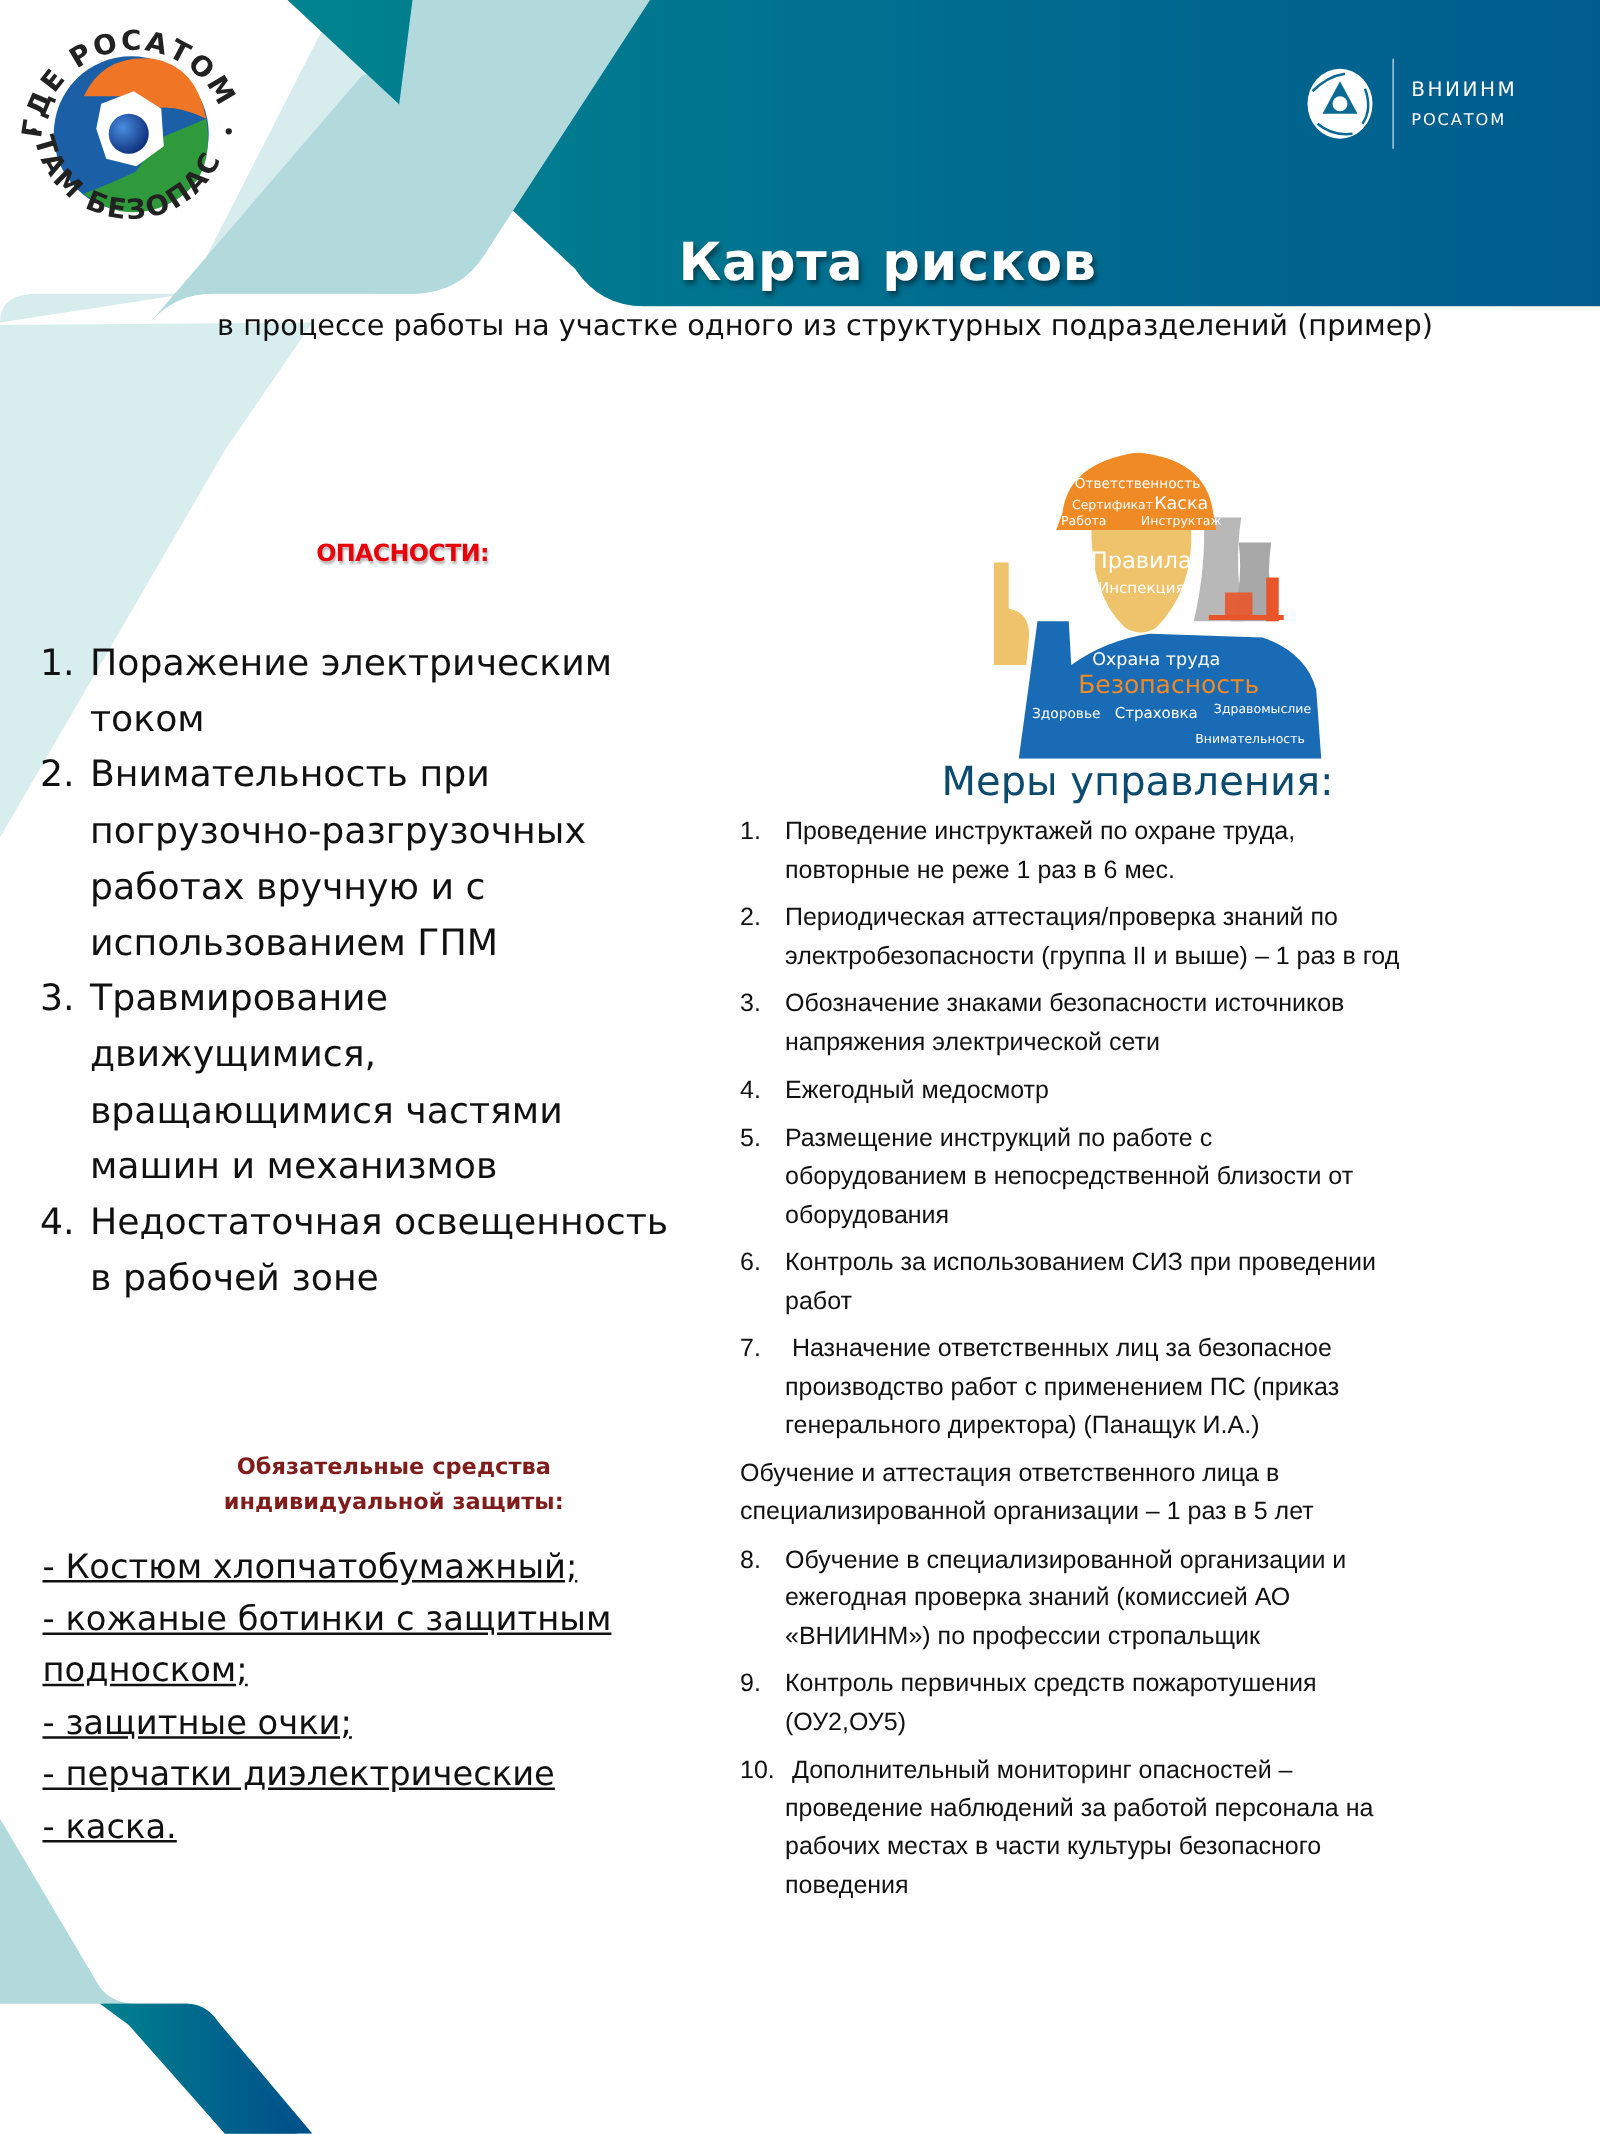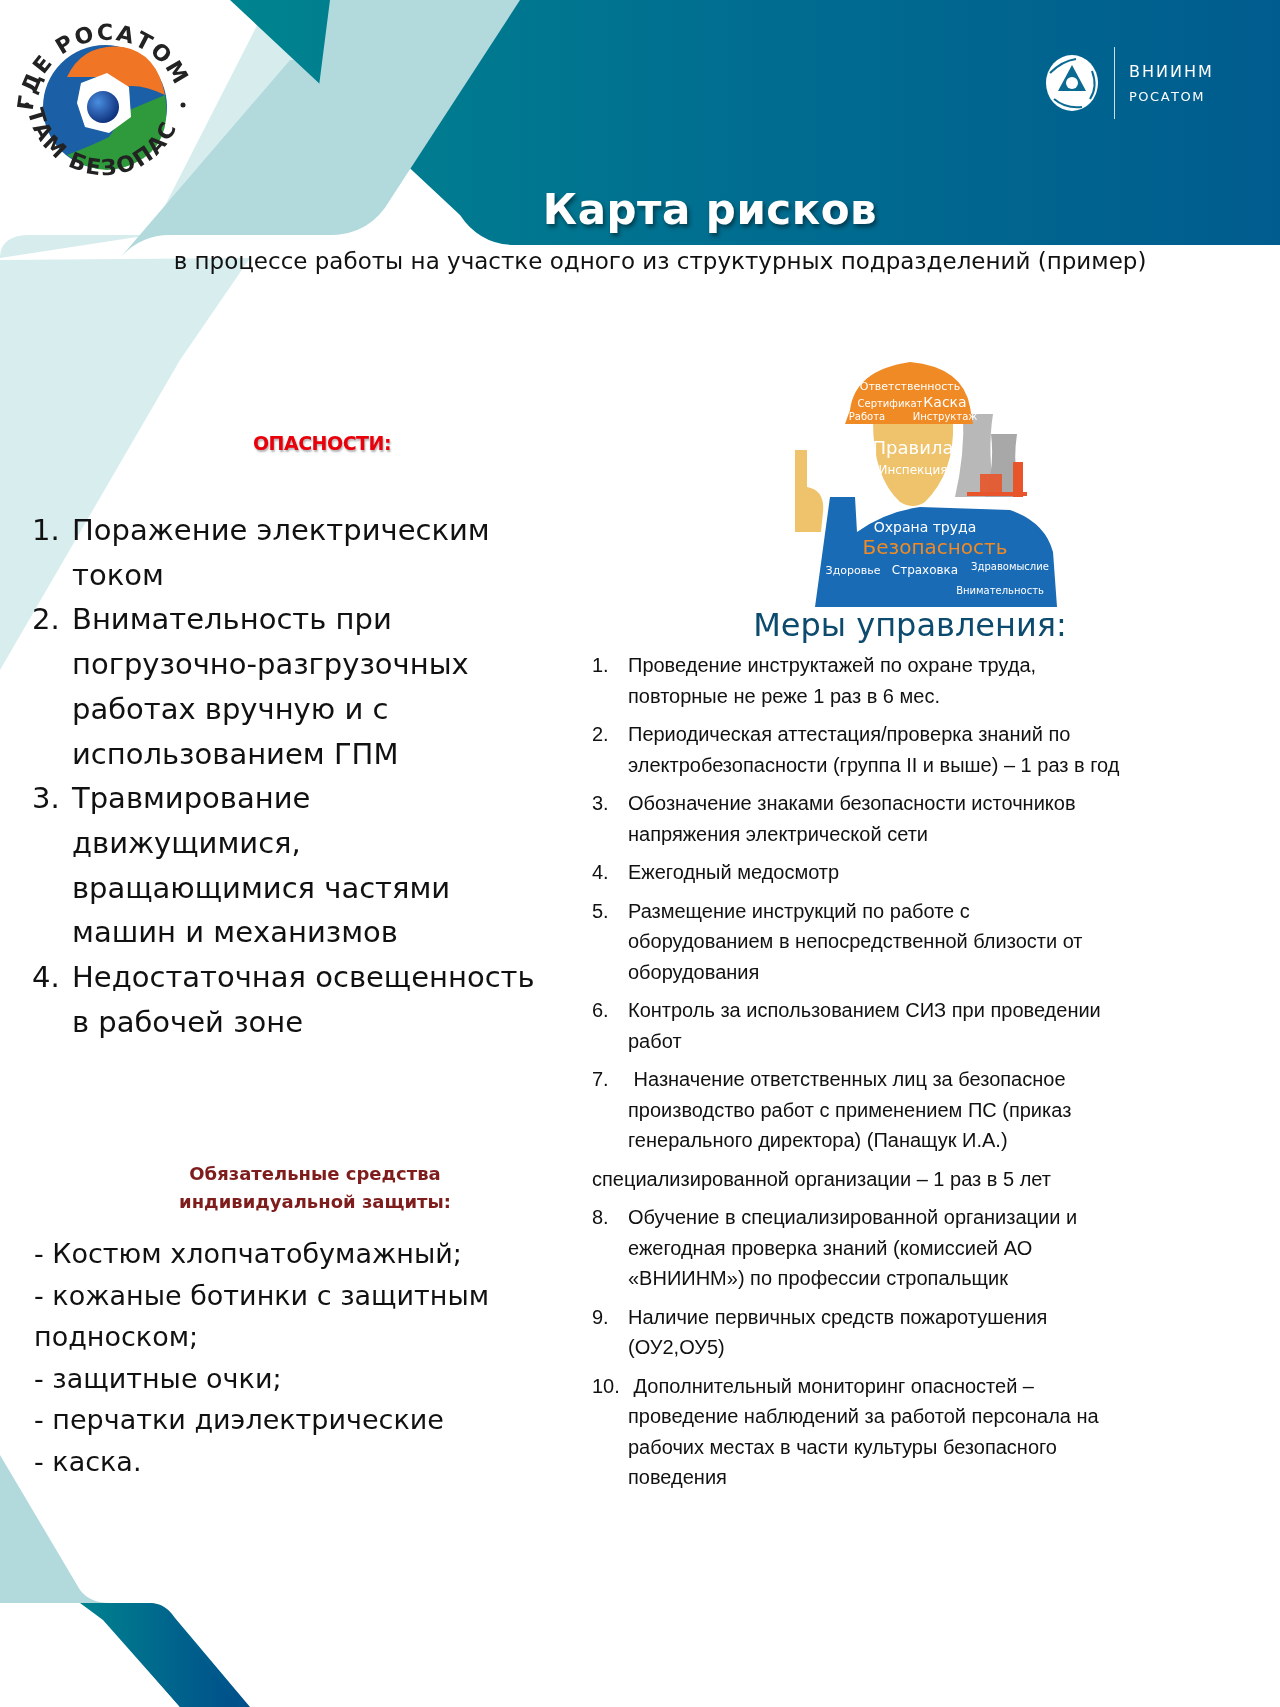--- a/index.html
+++ b/index.html
@@ -47,21 +47,21 @@
 
   .ppe-title {
     left: 150px; width: 330px; top: 1160px; text-align: center;
     font-size: 18px; font-weight: bold; color: #7f1d1d; line-height: 28px;
     font-family: "DejaVu Sans", sans-serif;
   }
   .ppe {
     left: 34px; top: 1233px; width: 520px;
     font-family: "DejaVu Sans", sans-serif; font-size: 27px; line-height: 41.5px;
   }
-  .ppe div { white-space: pre-wrap; }
+  .ppe div { white-space: pre-wrap; text-decoration: underline; }
 
   
   .illustration { left: 795px; top: 362px; width: 300px; height: 245px; }
   .measures-title {
     left: 700px; width: 420px; top: 606px; text-align: center;
     font-size: 32px; color: #0c4a6e;
     font-family: "DejaVu Sans", sans-serif;
   }
   .measures {
     left: 592px; top: 650px; width: 620px;
@@ -250,31 +250,32 @@
     <div>Контроль за использованием СИЗ при проведении</div>
     <div>работ</div>
   </div>
   <div class="m-item">
     <span class="num">7.</span>
     <div style="white-space:pre"> Назначение ответственных лиц за безопасное</div>
     <div>производство работ с применением  ПС (приказ</div>
     <div>генерального директора)  (Панащук И.А.)</div>
   </div>
   <div class="m-note">
+    <div>Обучение и аттестация ответственного лица в</div>
     <div>специализированной организации – 1 раз в 5 лет</div>
   </div>
   <div class="m-item">
     <span class="num">8.</span>
     <div>Обучение в специализированной организации и</div>
     <div>ежегодная проверка знаний  (комиссией АО</div>
     <div>«ВНИИНМ») по профессии стропальщик</div>
   </div>
   <div class="m-item">
     <span class="num">9.</span>
-    <div>Наличие первичных средств пожаротушения</div>
+    <div>Контроль первичных средств пожаротушения</div>
     <div>(ОУ2,ОУ5)</div>
   </div>
   <div class="m-item">
     <span class="num">10.</span>
     <div style="white-space:pre"> Дополнительный мониторинг опасностей –</div>
     <div>проведение наблюдений за работой персонала на</div>
     <div>рабочих местах в части культуры безопасного</div>
     <div>поведения</div>
   </div>
 </div>

